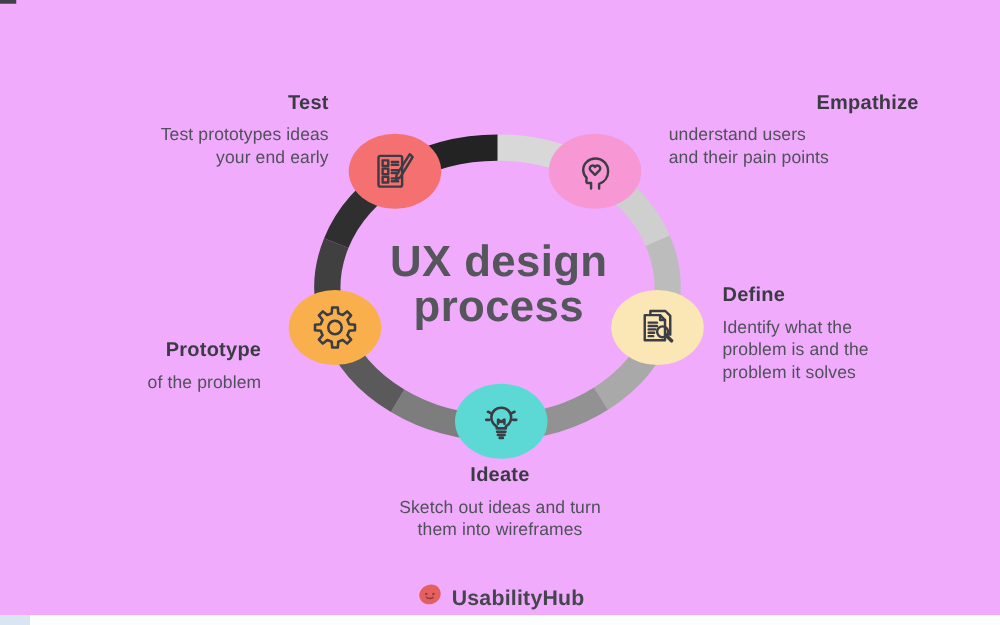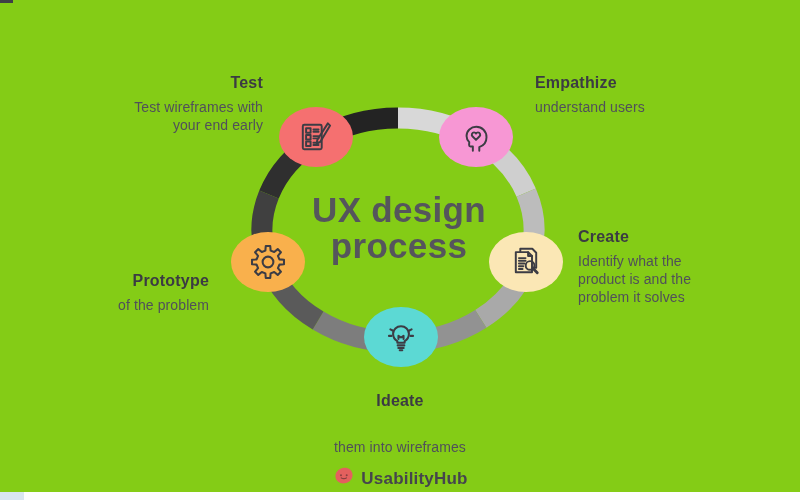--- a/index.html
+++ b/index.html
@@ -19,40 +19,40 @@
   #c-define{left:489px;top:232px;}
   #c-ideate{left:364px;top:307px;}
   #c-prototype{left:231px;top:232px;}
   .stage-text{position:absolute;z-index:2;}
   .stage-label{font-size:16px;font-weight:bold;margin:0 0 6px 0;letter-spacing:.2px;}
   .stage-line{font-size:14px;line-height:18px;letter-spacing:.1px;}
   #t-test{right:537px;top:74px;text-align:right;width:200px;}
   #t-empathize{left:535px;top:74px;width:200px;}
   #t-define{left:578px;top:228px;width:200px;}
   #t-prototype{right:591px;top:229px;text-align:right;width:200px;margin-top:43px;}
-  #t-ideate{left:400px;top:392px;transform:translateX(-50%);text-align:center;width:260px;}
+  #t-ideate{left:400px;top:372px;transform:translateX(-50%);text-align:center;width:260px;}
   #page-title{
     position:absolute;left:399px;top:192px;transform:translateX(-50%);
     text-align:center;font-size:35px;font-weight:800;line-height:36px;
     letter-spacing:.3px;z-index:2;white-space:nowrap;
   }
   #logo{
     position:absolute;left:50%;top:466px;transform:translateX(-50%);
     display:flex;align-items:center;gap:6px;z-index:2;
   }
   #logo-text{font-size:17px;font-weight:bold;letter-spacing:.2px;}
   
   #corner-mark{position:absolute;left:0;top:0;width:13px;height:3px;background:#3f3f46;z-index:3;}
   #bottom-bar{position:absolute;left:0;bottom:0;width:800px;height:8px;background:#fcfdfe;z-index:3;}
   #bottom-corner{position:absolute;left:0;bottom:0;width:24px;height:8px;background:#d9e6f1;z-index:4;}
 </style>
 </head>
 <body>
 
-<div id="canvas" style="background-color: #84cc16;">
+<div id="canvas" style="background-color: #f0abfc;">
 
   <svg id="ring-svg" width="800" height="500" viewBox="0 0 800 500">
       <path d="M398.0 118.0 A136 112 0 0 1 476.0 138.3" fill="none" stroke="#d8d8d8" stroke-width="21"></path>
       <path d="M476.0 138.3 A136 112 0 0 1 526.2 192.6" fill="none" stroke="#cfcfcf" stroke-width="21"></path>
       <path d="M526.2 192.6 A136 112 0 0 1 528.7 260.9" fill="none" stroke="#bcbcbc" stroke-width="21"></path>
       <path d="M528.7 260.9 A136 112 0 0 1 480.8 318.9" fill="none" stroke="#a9a9a9" stroke-width="21"></path>
       <path d="M480.8 318.9 A136 112 0 0 1 400.4 342.0" fill="none" stroke="#929292" stroke-width="21"></path>
       <path d="M400.4 342.0 A136 112 0 0 1 318.1 320.6" fill="none" stroke="#7d7d7d" stroke-width="21"></path>
       <path d="M318.1 320.6 A136 112 0 0 1 267.9 262.7" fill="none" stroke="#5a5a5a" stroke-width="21"></path>
       <path d="M267.9 262.7 A136 112 0 0 1 269.0 194.5" fill="none" stroke="#404040" stroke-width="21"></path>
@@ -112,39 +112,41 @@
     <span class="stage-icon" style="color: rgb(60, 60, 68);">
       <svg width="38" height="38" viewBox="0 0 24 24" fill="none" stroke="currentColor" stroke-width="1.3" stroke-linecap="round" stroke-linejoin="round">
         <path d="M19.21 10.34L22.10 10.58L22.10 13.42L19.21 13.66L18.28 15.92L20.15 18.14L18.14 20.15L15.92 18.28L13.66 19.21L13.42 22.10L10.58 22.10L10.34 19.21L8.08 18.28L5.86 20.15L3.85 18.14L5.72 15.92L4.79 13.66L1.90 13.42L1.90 10.58L4.79 10.34L5.72 8.08L3.85 5.86L5.86 3.85L8.08 5.72L10.34 4.79L10.58 1.90L13.42 1.90L13.66 4.79L15.92 5.72L18.14 3.85L20.15 5.86L18.28 8.08Z"></path>
         <circle cx="12" cy="12" r="3.4"></circle>
       </svg>
     </span>
   </div>
 
   <div class="stage-text" id="t-test">
     <div class="stage-label" style="color: rgb(59, 59, 67);">Test</div>
-    <div class="stage-line" style="color: rgb(80, 80, 90);">Test wireframes with</div>
+    <div class="stage-line" style="color: rgb(80, 80, 90);">Test prototypes ideas</div>
     <div class="stage-line" style="color: rgb(80, 80, 90);">your end early</div>
   </div>
 
   <div class="stage-text" id="t-empathize">
-    <div class="stage-label" style="color: rgb(59, 59, 67);">Empathize</div>
+    <div class="stage-label" style="color: rgb(59, 59, 67); text-align: right;">Empathize</div>
     <div class="stage-line" style="color: rgb(80, 80, 90);">understand users</div>
+    <div class="stage-line" style="color: rgb(80, 80, 90);">and their pain points</div>
   </div>
 
   <div class="stage-text" id="t-define">
-    <div class="stage-label" style="color: rgb(59, 59, 67);">Create</div>
+    <div class="stage-label" style="color: rgb(59, 59, 67);">Define</div>
     <div class="stage-line" style="color: rgb(80, 80, 90);">Identify what the</div>
-    <div class="stage-line" style="color: rgb(80, 80, 90);">product is and the</div>
+    <div class="stage-line" style="color: rgb(80, 80, 90);">problem is and the</div>
     <div class="stage-line" style="color: rgb(80, 80, 90);">problem it solves</div>
   </div>
 
   <div class="stage-text" id="t-ideate">
     <div class="stage-label" style="color: rgb(59, 59, 67);">Ideate</div>
-    <div class="stage-line" style="color: rgb(80, 80, 90); margin-top: 28px;">them into wireframes</div>
+    <div class="stage-line" style="color: rgb(80, 80, 90);">Sketch out ideas and turn</div>
+    <div class="stage-line" style="color: rgb(80, 80, 90);">them into wireframes</div>
   </div>
 
   <div class="stage-text" id="t-prototype">
     <div class="stage-label" style="color: rgb(59, 59, 67);">Prototype</div>
     <div class="stage-line" style="color: rgb(80, 80, 90);">of the problem</div>
   </div>
 
   <div id="logo">
     <span>
       <svg width="23" height="21" viewBox="0 0 24 22">

